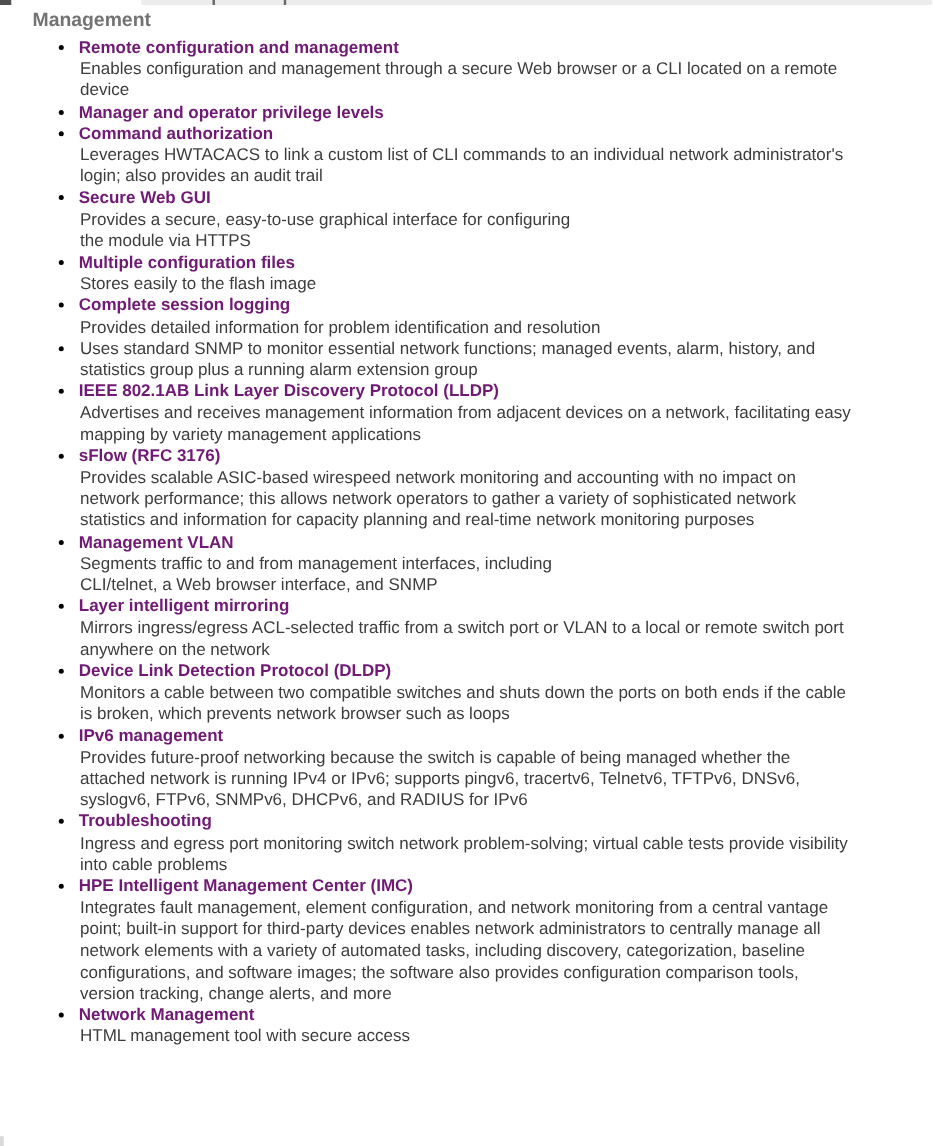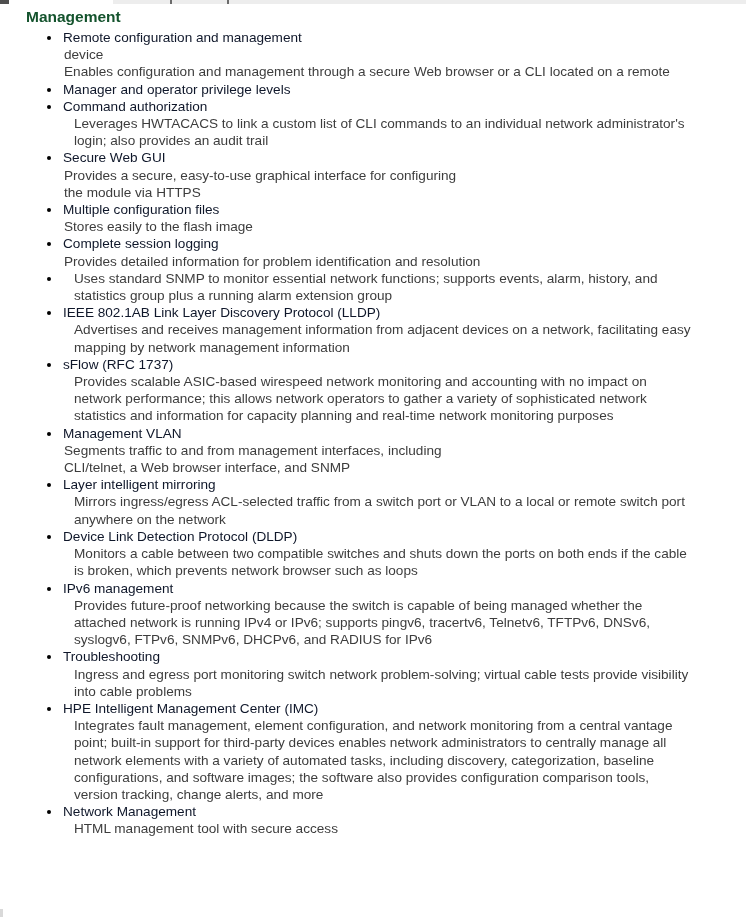--- a/index.html
+++ b/index.html
@@ -44,46 +44,46 @@
   }
   .frag-speck.s1 { left: 57px; }
   .frag-speck.s2 { left: 114px; }
 
   .section-heading {
     margin: 0;
     padding: 7px 0 0 26px;
     font-size: 15.5px;
     line-height: 19px;
     font-weight: bold;
-    color: #14532d;
+    color: #737373;
   }
   .feature-list {
     margin: 3px 0 0 0;
     padding: 0;
     list-style: none;
   }
   .feature {
     position: relative;
     padding-left: 63px;
   }
   .bullet {
     position: absolute;
     left: 47px;
     top: 7px;
     width: 4px;
     height: 4px;
     border-radius: 50%;
     background: #000000;
   }
   .feature-title {
-    font-weight: normal;
-    color: #0f172a;
+    font-weight: bold;
+    color: #701a75;
     white-space: nowrap;
   }
-  .feature-desc.indent-extra { margin-left: 11px; }
+  .feature-desc.indent-extra { margin-left: 1px; }
   .feature-desc.indent-flush { margin-left: 1px; }
   .desc-line {
     white-space: nowrap;
   }
   .bottom-speck {
     position: absolute;
     left: 0;
     top: 909px;
     width: 3px;
     height: 8px;
@@ -103,22 +103,22 @@
     </span>
   </div>
 
   <h1 class="section-heading">Management</h1>
 
   <ul class="feature-list" id="feature-list">
       <li class="feature">
         <span class="bullet"></span>
         <div class="feature-title">Remote configuration and management</div>
         <div class="feature-desc indent-flush">
+          <div class="desc-line">Enables configuration and management through a secure Web browser or a CLI located on a remote</div>
           <div class="desc-line">device</div>
-          <div class="desc-line">Enables configuration and management through a secure Web browser or a CLI located on a remote</div>
         </div>
       </li>
       <li class="feature">
         <span class="bullet"></span>
         <div class="feature-title">Manager and operator privilege levels</div>
       </li>
       <li class="feature">
         <span class="bullet"></span>
         <div class="feature-title">Command authorization</div>
         <div class="feature-desc indent-extra">
@@ -144,35 +144,35 @@
       <li class="feature">
         <span class="bullet"></span>
         <div class="feature-title">Complete session logging</div>
         <div class="feature-desc indent-flush">
           <div class="desc-line">Provides detailed information for problem identification and resolution</div>
         </div>
       </li>
       <li class="feature">
         <span class="bullet"></span>
         <div class="feature-desc indent-extra">
-          <div class="desc-line">Uses standard SNMP to monitor essential network functions; supports events, alarm, history, and</div>
+          <div class="desc-line">Uses standard SNMP to monitor essential network functions; managed events, alarm, history, and</div>
           <div class="desc-line">statistics group plus a running alarm extension group</div>
         </div>
       </li>
       <li class="feature">
         <span class="bullet"></span>
         <div class="feature-title">IEEE 802.1AB Link Layer Discovery Protocol (LLDP)</div>
         <div class="feature-desc indent-extra">
           <div class="desc-line">Advertises and receives management information from adjacent devices on a network, facilitating easy</div>
-          <div class="desc-line">mapping by network management information</div>
-        </div>
-      </li>
-      <li class="feature">
-        <span class="bullet"></span>
-        <div class="feature-title">sFlow (RFC 1737)</div>
+          <div class="desc-line">mapping by variety management applications</div>
+        </div>
+      </li>
+      <li class="feature">
+        <span class="bullet"></span>
+        <div class="feature-title">sFlow (RFC 3176)</div>
         <div class="feature-desc indent-extra">
           <div class="desc-line">Provides scalable ASIC-based wirespeed network monitoring and accounting with no impact on</div>
           <div class="desc-line">network performance; this allows network operators to gather a variety of sophisticated network</div>
           <div class="desc-line">statistics and information for capacity planning and real-time network monitoring purposes</div>
         </div>
       </li>
       <li class="feature">
         <span class="bullet"></span>
         <div class="feature-title">Management VLAN</div>
         <div class="feature-desc indent-flush">

